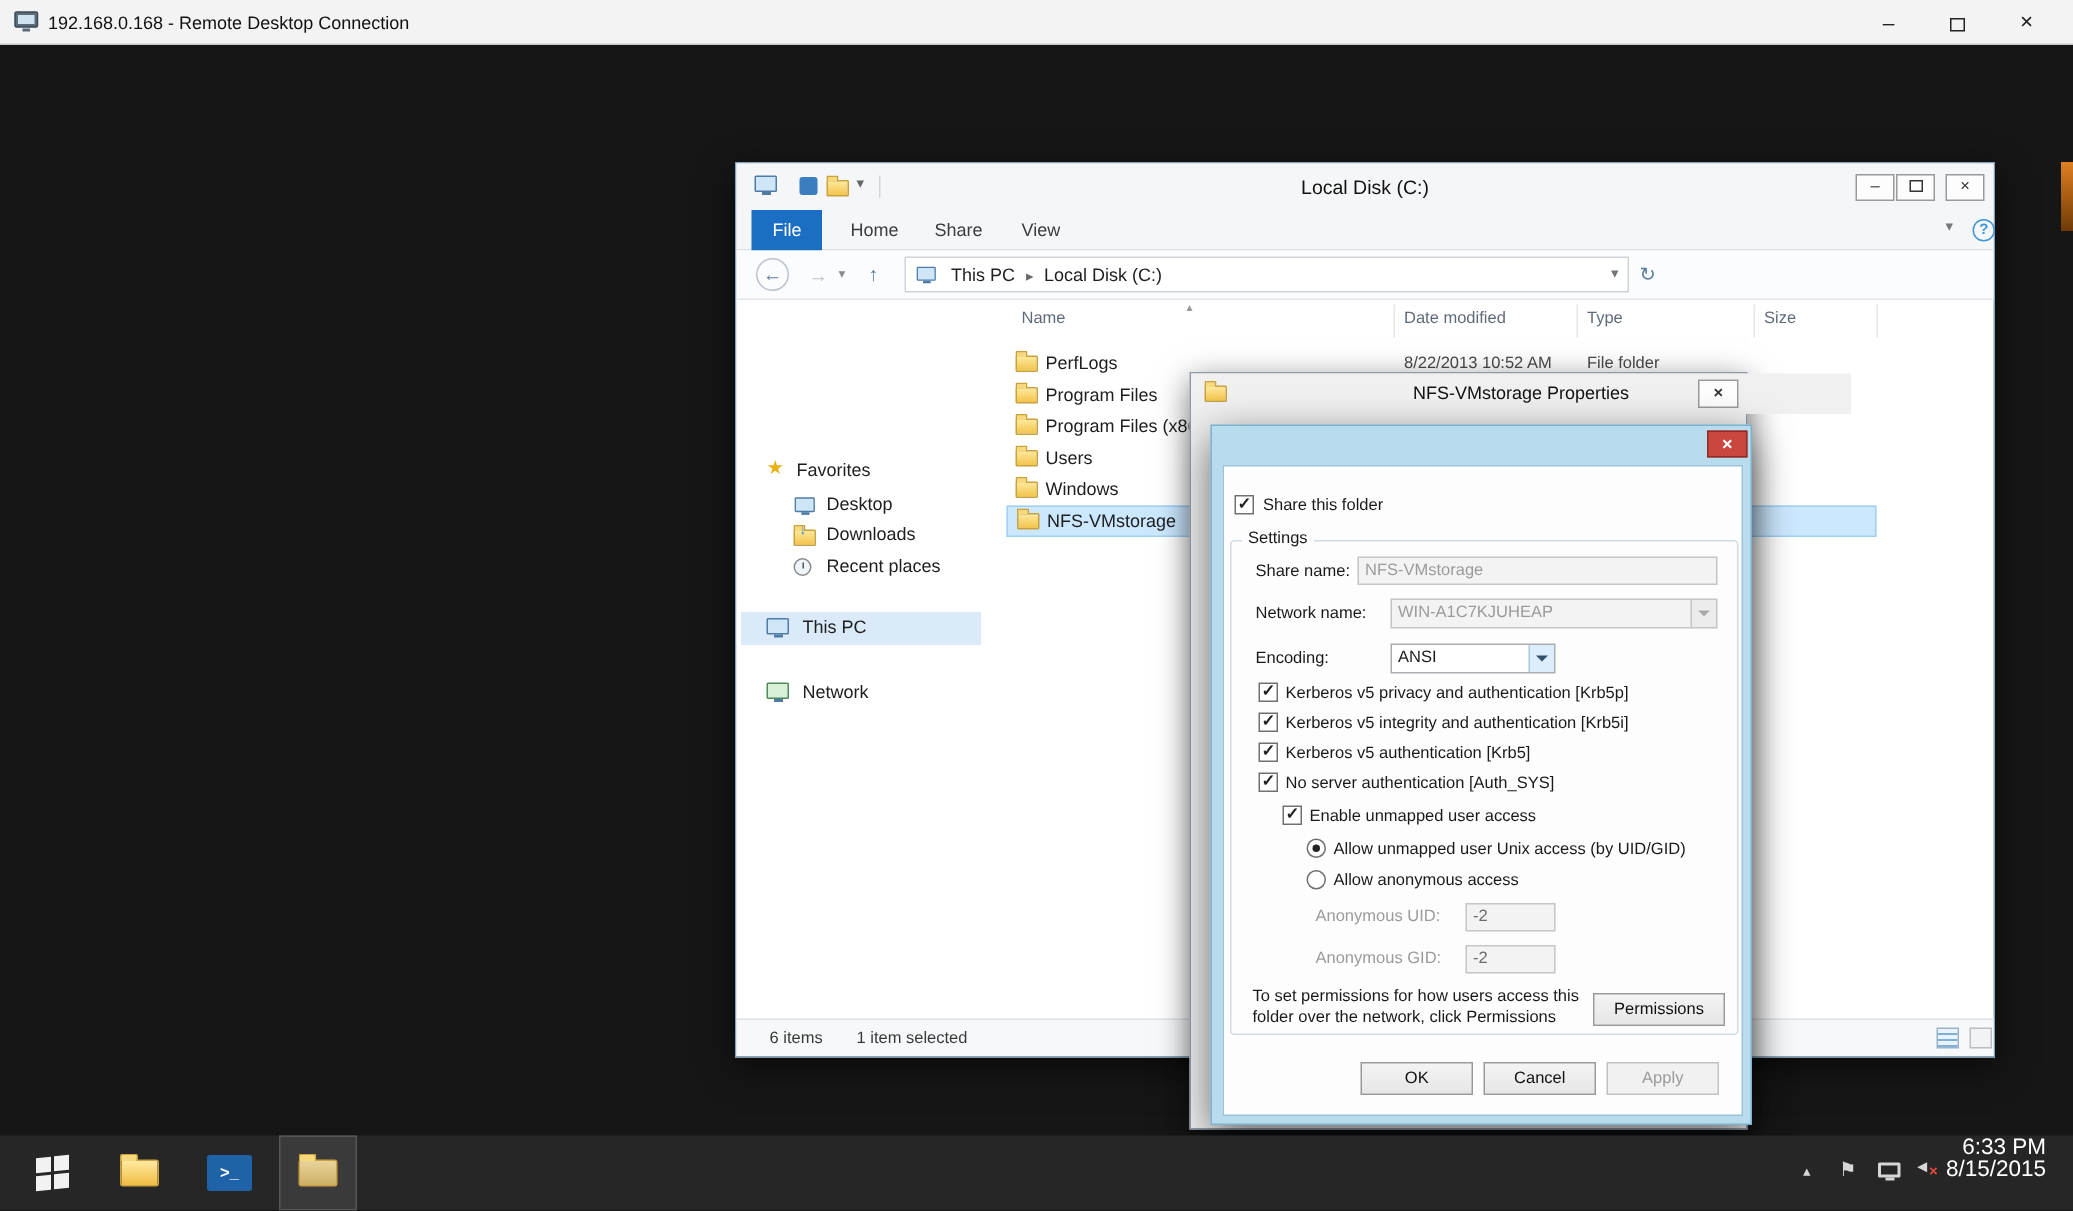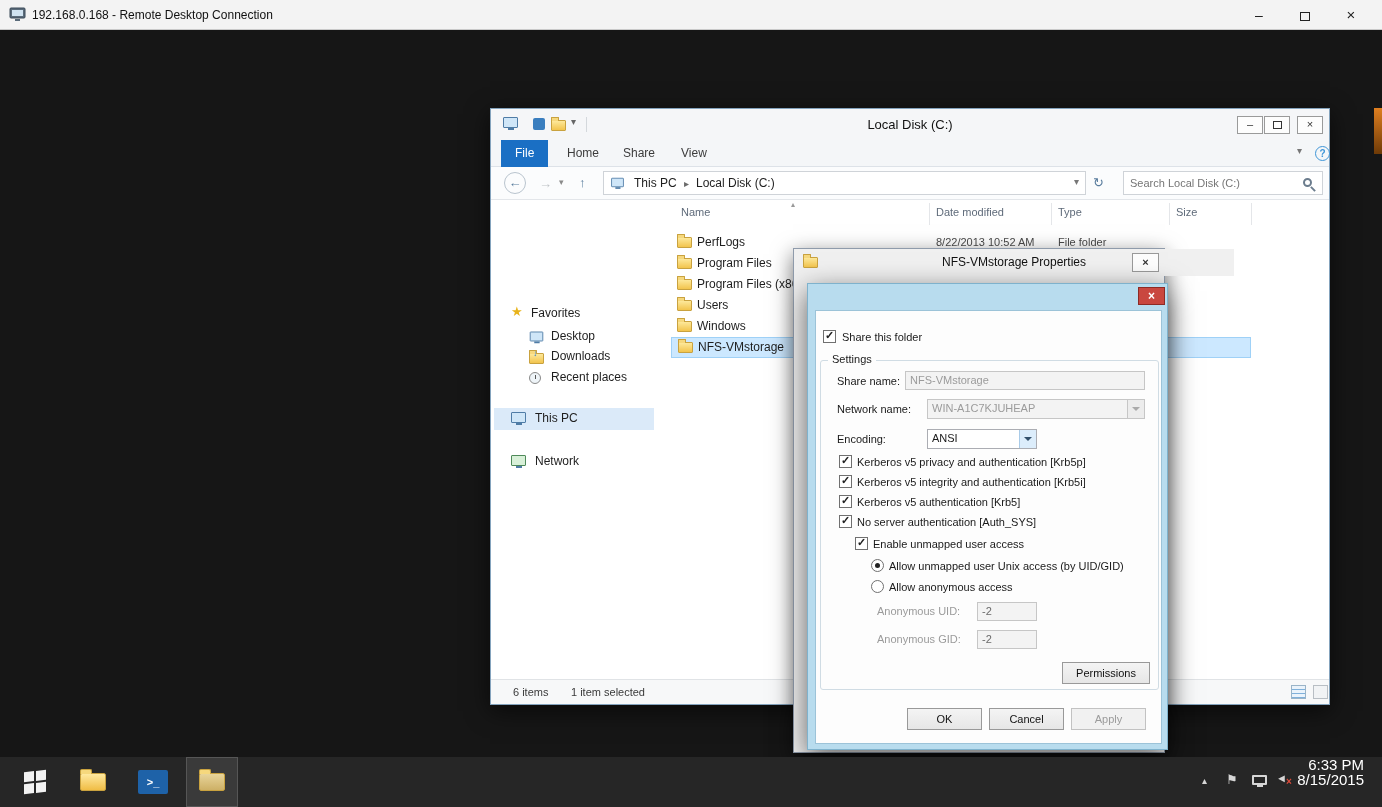--- a/index.html
+++ b/index.html
@@ -133,24 +133,20 @@
       <span class="navbtn" style="left:68px;top:10px;font-size:9px;color:#8a8a8a"><span>▾</span></span>
       <span class="navbtn" style="left:88px;top:8px"><span>↑</span></span>
       <div class="addr-box">
         <span class="monitor" style="left:6px;top:5px;transform:scale(.85)"></span>
         <span class="crumb abs" style="left:30px;top:4px">This PC</span>
         <span class="crumb-sep abs" style="left:75px;top:6px">▸</span>
         <span class="crumb abs" style="left:92px;top:4px">Local Disk (C:)</span>
         <span class="abs" style="right:6px;top:4px;font-size:10px;color:#777">▾</span>
       </div>
       <span class="abs" style="left:602px;top:8px;font-size:13px;color:#5a7d9e"><span>↻</span></span>
-      <div class="search-box">
-        <input class="search-input" placeholder="Search Local Disk (C:)" style="">
-        <span class="mag"></span>
-      </div>
     </div>
 
     <div class="abs" style="left:0;top:91px;width:166px;height:479px;background:#fff">
       <span class="abs" style="left:20px;top:104px;color:#e8b31a;font-size:13px">★</span>
       <span class="navpane-item" style="left:40px;top:106px">Favorites</span>
       <span class="monitor" style="left:38px;top:131px;transform:scale(.9)"></span>
       <span class="navpane-item" style="left:60px;top:129px">Desktop</span>
       <span class="fold" style="left:38px;top:153px"></span>
       <span class="abs" style="left:42px;top:148px;color:#2b7cd3;font-size:9px;font-weight:bold">↓</span>
       <span class="navpane-item" style="left:60px;top:149px">Downloads</span>
@@ -265,20 +261,21 @@
       <span class="radio on" style="left:55px;top:248px"></span>
       <span class="lbl" style="left:73px;top:249px">Allow unmapped user Unix access (by UID/GID)</span>
       <span class="radio" style="left:55px;top:269px"></span>
       <span class="lbl" style="left:73px;top:270px">Allow anonymous access</span>
 
       <span class="lbl gray" style="left:61px;top:294px">Anonymous UID:</span>
       <div class="field dis" style="left:161px;top:291px;width:60px;height:19px;color:#6a6a6a"><span>-2</span></div>
       <span class="lbl gray" style="left:61px;top:322px">Anonymous GID:</span>
       <div class="field dis" style="left:161px;top:319px;width:60px;height:19px;color:#6a6a6a"><span>-2</span></div>
 
+      <span class="lbl" style="left:19px;top:346px;width:224px;white-space:normal;line-height:14px">To set permissions for how users access this folder over the network, click Permissions</span>
       <span class="btn" style="left:246px;top:351px;width:88px">Permissions</span>
 
       <span class="btn" style="left:91px;top:397px;width:75px">OK</span>
       <span class="btn" style="left:173px;top:397px;width:75px">Cancel</span>
       <span class="btn dis" style="left:255px;top:397px;width:75px">Apply</span>
     </div>
   </div>
 
   <div class="taskbar">
     <div class="tb-btn" style="left:8px;width:54px">

